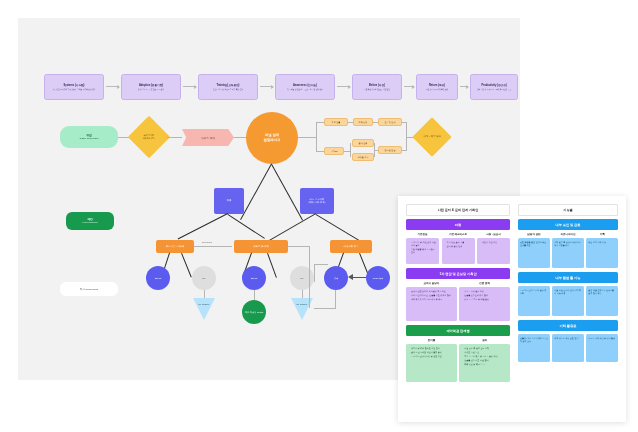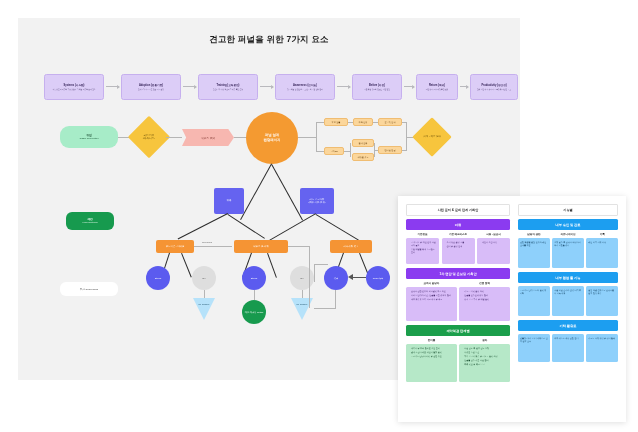--- a/index.html
+++ b/index.html
@@ -166,21 +166,20 @@
   .cb-blue   { background:#8ed0fb; color:#0d3d5e; }
   .cardbox ul { list-style:none; }
   .cardbox li { position:relative; padding-left:3px; margin-bottom:1.2px; }
   .cardbox li:before { content:"·"; position:absolute; left:0; top:-.3px; }
 </style>
 </head>
 <body>
 
 <div id="canvas">
 
-  <div id="title">견고한 퍼널을 위한 7가지 요소</div>
 
   <div class="prow">
     <div class="pbox" style="left:26px;width:60px;">
       <span class="t nm">Systems (시스템)</span>
       <span class="t sub">지능 방문자 자동화 구성 셋업과 각 채널 자동화 설계 필요</span>
     </div>
     <div class="arw" style="left:88px;width:13px;"></div>
 
     <div class="pbox" style="left:103px;width:60px;">
       <span class="t nm">Adoption (전환기준)</span>

